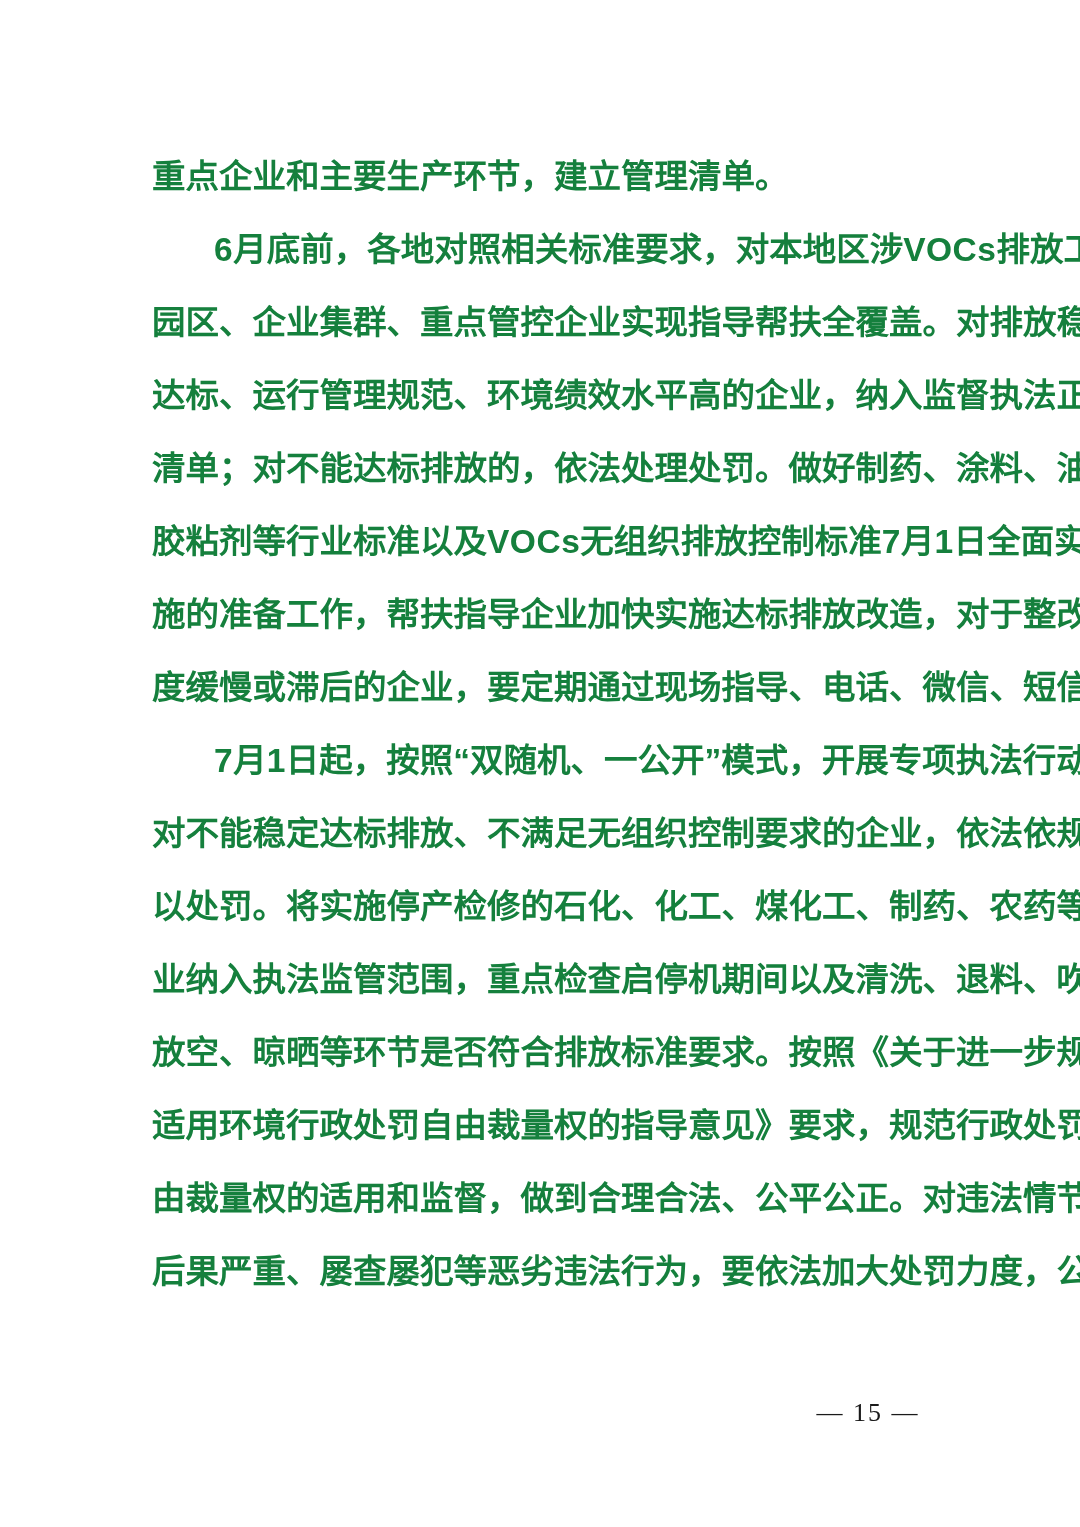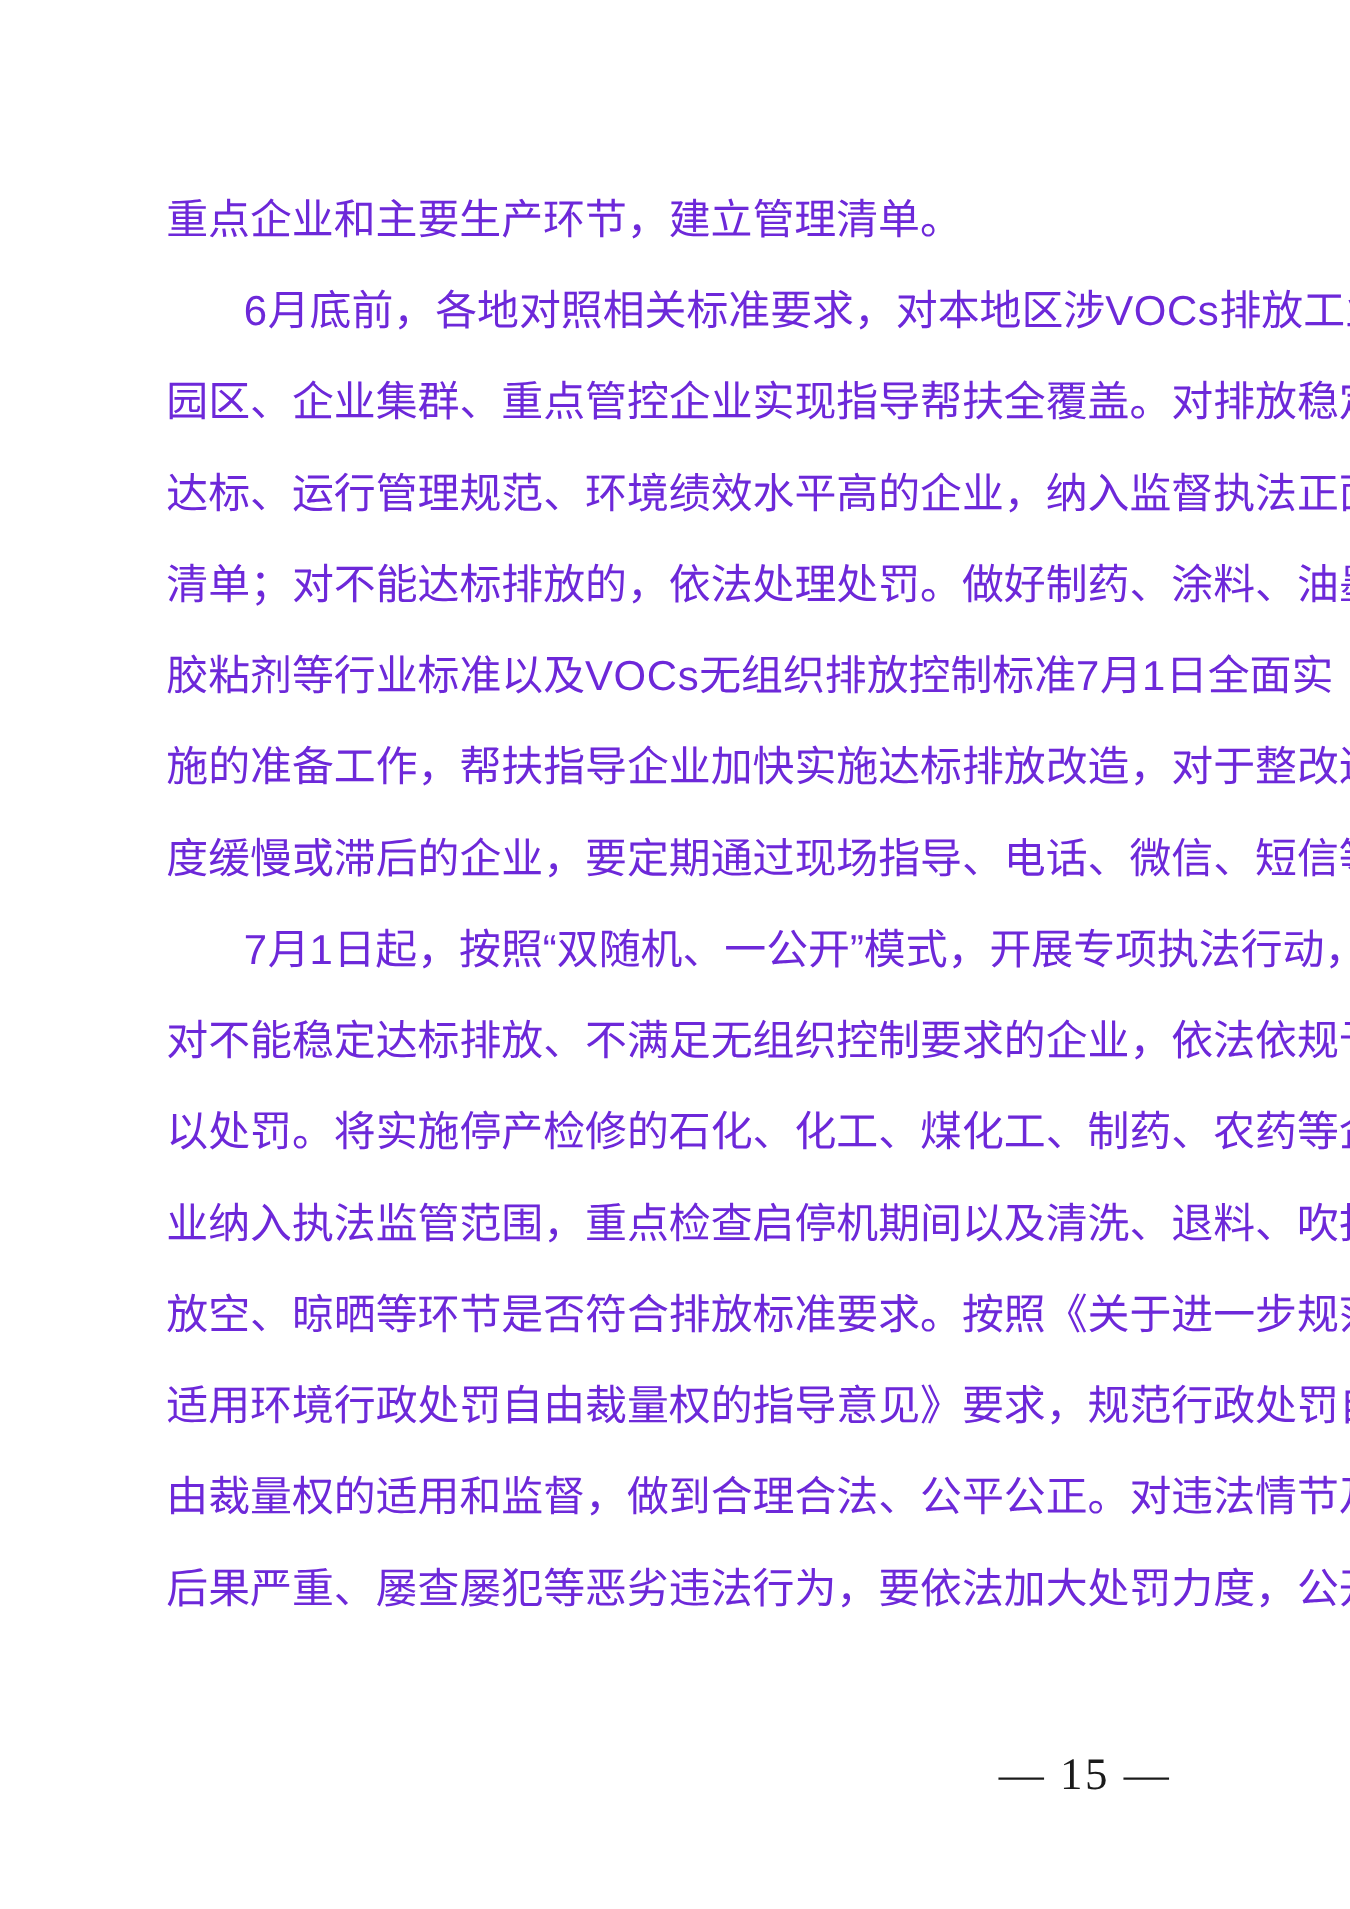--- a/index.html
+++ b/index.html
@@ -36,22 +36,23 @@
     margin: 0 0 0 0;
   }
 
   
   .line {
     height: 73px;
     line-height: 73px;
     font-size: 33.5px;
     letter-spacing: 0;
     white-space: nowrap;
-    color: #6d28d9;
-    font-weight: 400;
+    color: #15803d;
+    font-weight: 700;
+    margin-left: 19px;
   }
 
   
   .line.justify {
     display: flex;
     justify-content: space-between;
     width: 814px;
   }
   .line.justify > span {
     display: inline-block;
@@ -83,21 +84,21 @@
   .page-footer {
     position: absolute;
     left: 0;
     top: 1398px;
     width: 1080px;
     text-align: center;
     padding-right: 0;
   }
   .page-number {
     font-family: "Liberation Serif", "DejaVu Serif", serif;
-    font-size: 36px;
+    font-size: 26px;
     color: #1a1a1a;
     letter-spacing: 2px;
     display: inline-block;
     margin-left: 656px;
     white-space: pre;
   }
 </style>
 </head>
 <body>
 

